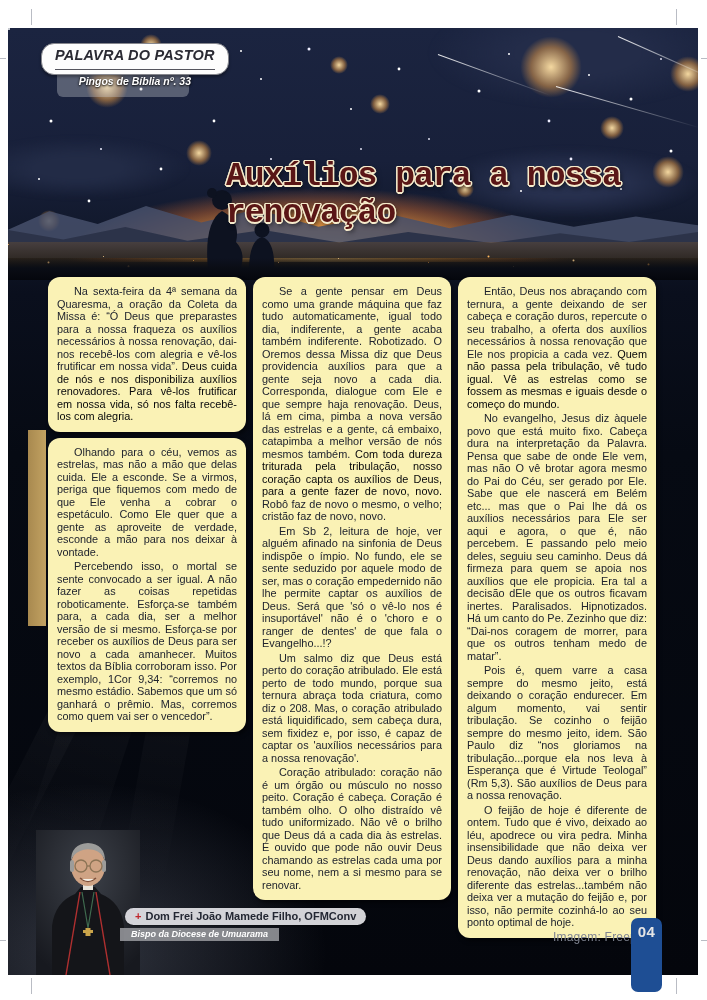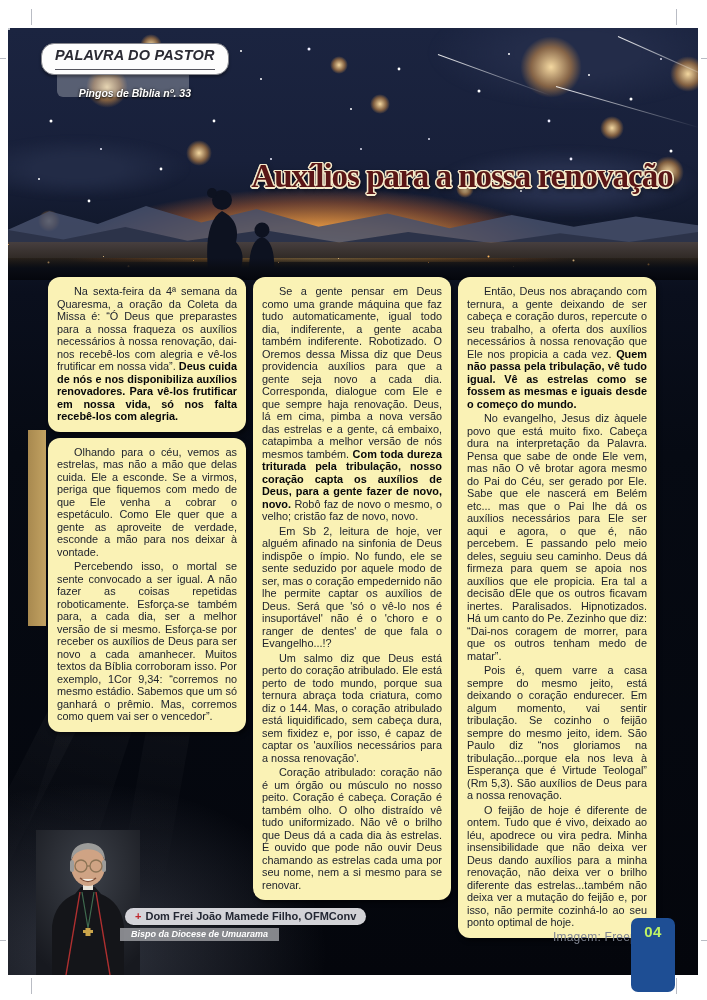--- a/index.html
+++ b/index.html
@@ -77,27 +77,27 @@
   .people{position:absolute;left:150px;top:150px;width:150px;height:100px}
 
   
   .badge{position:absolute;left:33px;top:15px;z-index:3}
   .badge-panel{position:absolute;left:16px;top:0;width:132px;height:54px;
     background:rgba(205,208,215,.35);border-radius:6px}
   .badge-pill{position:relative;background:#fdfdfd;border:1px solid #85868d;border-radius:13px;
     padding:3px 13px 4px;box-shadow:0 2px 3px rgba(0,0,0,.35)}
   .badge-pill .t{display:block;font:bold italic 14.5px "Liberation Sans",sans-serif;
     color:#2a2a33;letter-spacing:.2px;border-bottom:1.5px solid #55555e;padding-bottom:6px}
-  .badge-sub{position:relative;text-align:center;margin-top:12px;
+  .badge-sub{position:relative;text-align:center;margin-top:0;
     font:bold italic 10.5px "Liberation Sans",sans-serif;color:#fff;
     text-shadow:0 1px 2px rgba(0,0,0,.85),0 0 3px rgba(0,0,0,.6)}
 
   
-  .headline{position:absolute;left:218px;top:130px;width:472px;text-align:center;z-index:3;
-    font-family:Liberation Serif, serif;font-weight:bold;font-size:33px;letter-spacing:-1px;
+  .headline{position:absolute;left:218px;top:130px;width:472px;z-index:3;
+    font-family:Liberation Mono, monospace;font-weight:bold;font-size:33px;letter-spacing:-1px;
     color:var(--c-accent-maroon);
     text-shadow:-1.5px 0 0 #f6ebcb,1.5px 0 0 #f6ebcb,0 -1.5px 0 #f6ebcb,0 1.5px 0 #f6ebcb,
       -1px -1px 0 #f6ebcb,1px -1px 0 #f6ebcb,-1px 1px 0 #f6ebcb,1px 1px 0 #f6ebcb,
       2px 3px 5px rgba(0,0,0,.65)}
 
   
   .ray{position:absolute;background:linear-gradient(180deg,rgba(255,255,255,.06),transparent 75%)}
   .r1{left:40px;top:520px;width:70px;height:440px;transform:rotate(18deg)}
   .r2{left:130px;top:540px;width:44px;height:420px;transform:rotate(10deg)}
   .r3{left:8px;top:540px;width:34px;height:420px;transform:rotate(27deg)}
@@ -110,21 +110,21 @@
 
   
   .columns{position:absolute;left:40px;top:249px;width:608px;display:flex;gap:7px;z-index:2}
   .column{flex:1;display:flex;flex-direction:column;gap:6px}
   .textbox{background:var(--c-box);border-radius:12px;padding:8px 9px 9px;
     box-shadow:2px 3px 4px rgba(0,0,0,.5);color:var(--c-text);
     font-size:10.9px;line-height:12.5px;text-align:justify}
   .textbox.highlight{background:linear-gradient(180deg,#efc23f,var(--c-box-highlight) 45%,#eec03e)}
   .textbox p{text-indent:17px;margin:0 0 2px}
   .textbox p:last-child{margin-bottom:0}
-  .textbox .b{font-weight:bold;color:#06070a}
+  .textbox .b{font-weight:normal;color:#06070a}
   .textbox .i{}
   .col-0 .box-0{min-height:148px}
   .col-0 .box-1{min-height:84px}
   .col-0 .box-2{min-height:276px}
   .col-1 .box-0{min-height:612px}
   .col-2 .box-0{min-height:606px}
 
   
   .bishop{position:absolute;left:28px;top:802px;width:104px;height:145px;z-index:3}
   .name-badge{position:absolute;left:117px;top:880px;z-index:3;white-space:nowrap;
@@ -132,24 +132,24 @@
     font:bold 11px "Liberation Sans",sans-serif;color:#232733;box-shadow:0 1px 2px rgba(0,0,0,.4)}
   .name-badge .cross{color:#c0272d;margin-right:4px}
   .role-badge{position:absolute;left:112px;top:900px;z-index:3;white-space:nowrap;
     background:rgba(150,151,156,.88);border-radius:0;padding:1px 11px 2px;
     font:bold italic 9px "Liberation Sans",sans-serif;color:#fff}
 
   .image-credit{position:absolute;left:545px;top:902px;z-index:3;
     font-size:12px;color:#808592;letter-spacing:.2px}
 
   
-  .page-tab{position:absolute;left:631px;top:918px;width:44px;height:74px;z-index:10;
+  .page-tab{position:absolute;left:631px;top:918px;width:31px;height:74px;z-index:10;
     background:var(--c-tab-blue);border-radius:7px;display:flex;justify-content:center;
     align-items:flex-start;padding-top:5px;
-    font:bold 15px "Liberation Sans",sans-serif;color:#bef264;letter-spacing:.5px}
+    font:bold 15px "Liberation Sans",sans-serif;color:#e5e5e5;letter-spacing:.5px}
 </style>
 </head>
 <body>
 
 <div class="mark" style="left:31px;top:9px;width:1px;height:16px"></div>
 <div class="mark" style="left:676px;top:9px;width:1px;height:16px"></div>
 <div class="mark" style="left:0;top:58px;width:6px;height:1px"></div>
 <div class="mark" style="left:701px;top:58px;width:6px;height:1px"></div>
 <div class="mark" style="left:31px;top:978px;width:1px;height:16px"></div>
 <div class="mark" style="left:676px;top:978px;width:1px;height:16px"></div>
@@ -217,21 +217,21 @@
         </div>
         <div class="textbox box-2">
           <p><span>Olhando para o céu, vemos as estrelas, mas não a mão que delas cuida. Ele a esconde. Se a virmos, periga que fiquemos com medo de que Ele venha a cobrar o espetáculo. Como Ele quer que a gente as aproveite de verdade, esconde a mão para nos deixar à vontade.</span></p>
           <p><span>Percebendo isso, o mortal se sente convocado a ser igual. A não fazer as coisas repetidas roboticamente. Esforça-se também para, a cada dia, ser a melhor versão de si mesmo. Esforça-se por receber os auxílios de Deus para ser novo a cada amanhecer. Muitos textos da Bíblia corroboram isso. Por exemplo, 1Cor 9,34: “corremos no mesmo estádio. Sabemos que um só ganhará o prêmio. Mas, corremos como quem vai ser o vencedor”.</span></p>
         </div>
       </div>
       <div class="column col-1">
         <div class="textbox box-0">
           <p><span>Se a gente pensar em Deus como uma grande máquina que faz tudo automaticamente, igual todo dia, indiferente, a gente acaba também indiferente. Robotizado. O Oremos dessa Missa diz que Deus providencia auxílios para que a gente seja novo a cada dia. Corresponda, dialogue com Ele e que sempre haja renovação. Deus, lá em cima, pimba a nova versão das estrelas e a gente, cá embaixo, catapimba a melhor versão de nós mesmos também. </span><span class="b">Com toda dureza triturada pela tribulação, nosso coração capta os auxílios de Deus, para a gente fazer de novo, novo.</span><span> Robô faz de novo o mesmo, o velho; cristão faz de novo, novo.</span></p>
           <p><span>Em Sb 2, leitura de hoje, ver alguém afinado na sinfonia de Deus indispõe o ímpio. No fundo, ele se sente seduzido por aquele modo de ser, mas o coração empedernido não lhe permite captar os auxílios de Deus. Será que 'só o vê-lo nos é insuportável' não é o 'choro e o ranger de dentes' de que fala o Evangelho...!?</span></p>
-          <p><span>Um salmo diz que Deus está perto do coração atribulado. Ele está perto de todo mundo, porque sua ternura abraça toda criatura, como diz o 144. Mas, o coração atribulado está liquidificado, sem cabeça dura, sem fixidez e, por isso, é capaz de captar os 'auxílios necessários para a nossa renovação'.</span></p>
+          <p><span>Um salmo diz que Deus está perto do coração atribulado. Ele está perto de todo mundo, porque sua ternura abraça toda criatura, como diz o 208. Mas, o coração atribulado está liquidificado, sem cabeça dura, sem fixidez e, por isso, é capaz de captar os 'auxílios necessários para a nossa renovação'.</span></p>
           <p><span>Coração atribulado: coração não é um órgão ou músculo no nosso peito. Coração é cabeça. Coração é também olho. O olho distraído vê tudo uniformizado. Não vê o brilho que Deus dá a cada dia às estrelas. É ouvido que pode não ouvir Deus chamando as estrelas cada uma por seu nome, nem a si mesmo para se renovar.</span></p>
         </div>
       </div>
       <div class="column col-2">
         <div class="textbox box-0">
           <p><span>Então, Deus nos abraçando com ternura, a gente deixando de ser cabeça e coração duros, repercute o seu trabalho, a oferta dos auxílios necessários à nossa renovação que Ele nos propicia a cada vez. </span><span class="b">Quem não passa pela tribulação, vê tudo igual. Vê as estrelas como se fossem as mesmas e iguais desde o começo do mundo.</span></p>
           <p><span>No evangelho, Jesus diz àquele povo que está muito fixo. Cabeça dura na interpretação da Palavra. Pensa que sabe de onde Ele vem, mas não O vê brotar agora mesmo do Pai do Céu, ser gerado por Ele. Sabe que ele nascerá em Belém etc... mas que o Pai lhe dá os auxílios necessários para Ele ser aqui e agora, o que é, não percebem. E passando pelo meio deles, seguiu seu caminho. Deus dá firmeza para quem se apoia nos auxílios que ele propicia. Era tal a decisão dEle que os outros ficavam inertes. Paralisados. Hipnotizados. Há um canto do Pe. Zezinho que diz: “Dai-nos coragem de morrer, para que os outros tenham medo de matar”.</span></p>
           <p><span>Pois é, quem varre a casa sempre do mesmo jeito, está deixando o coração endurecer. Em algum momento, vai sentir tribulação. Se cozinho o feijão sempre do mesmo jeito, idem. São Paulo diz “nos gloriamos na tribulação...porque ela nos leva à Esperança que é Virtude Teologal” (Rm 5,3). São auxílios de Deus para a nossa renovação.</span></p>
           <p><span>O feijão de hoje é diferente de ontem. Tudo que é vivo, deixado ao léu, apodrece ou vira pedra. Minha insensibilidade que não deixa ver Deus dando auxílios para a minha renovação, não deixa ver o brilho diferente das estrelas...também não deixa ver a mutação do feijão e, por isso, não permite cozinhá-lo ao seu ponto </span><span class="i">optimal</span><span> de hoje.</span></p>
         </div>

